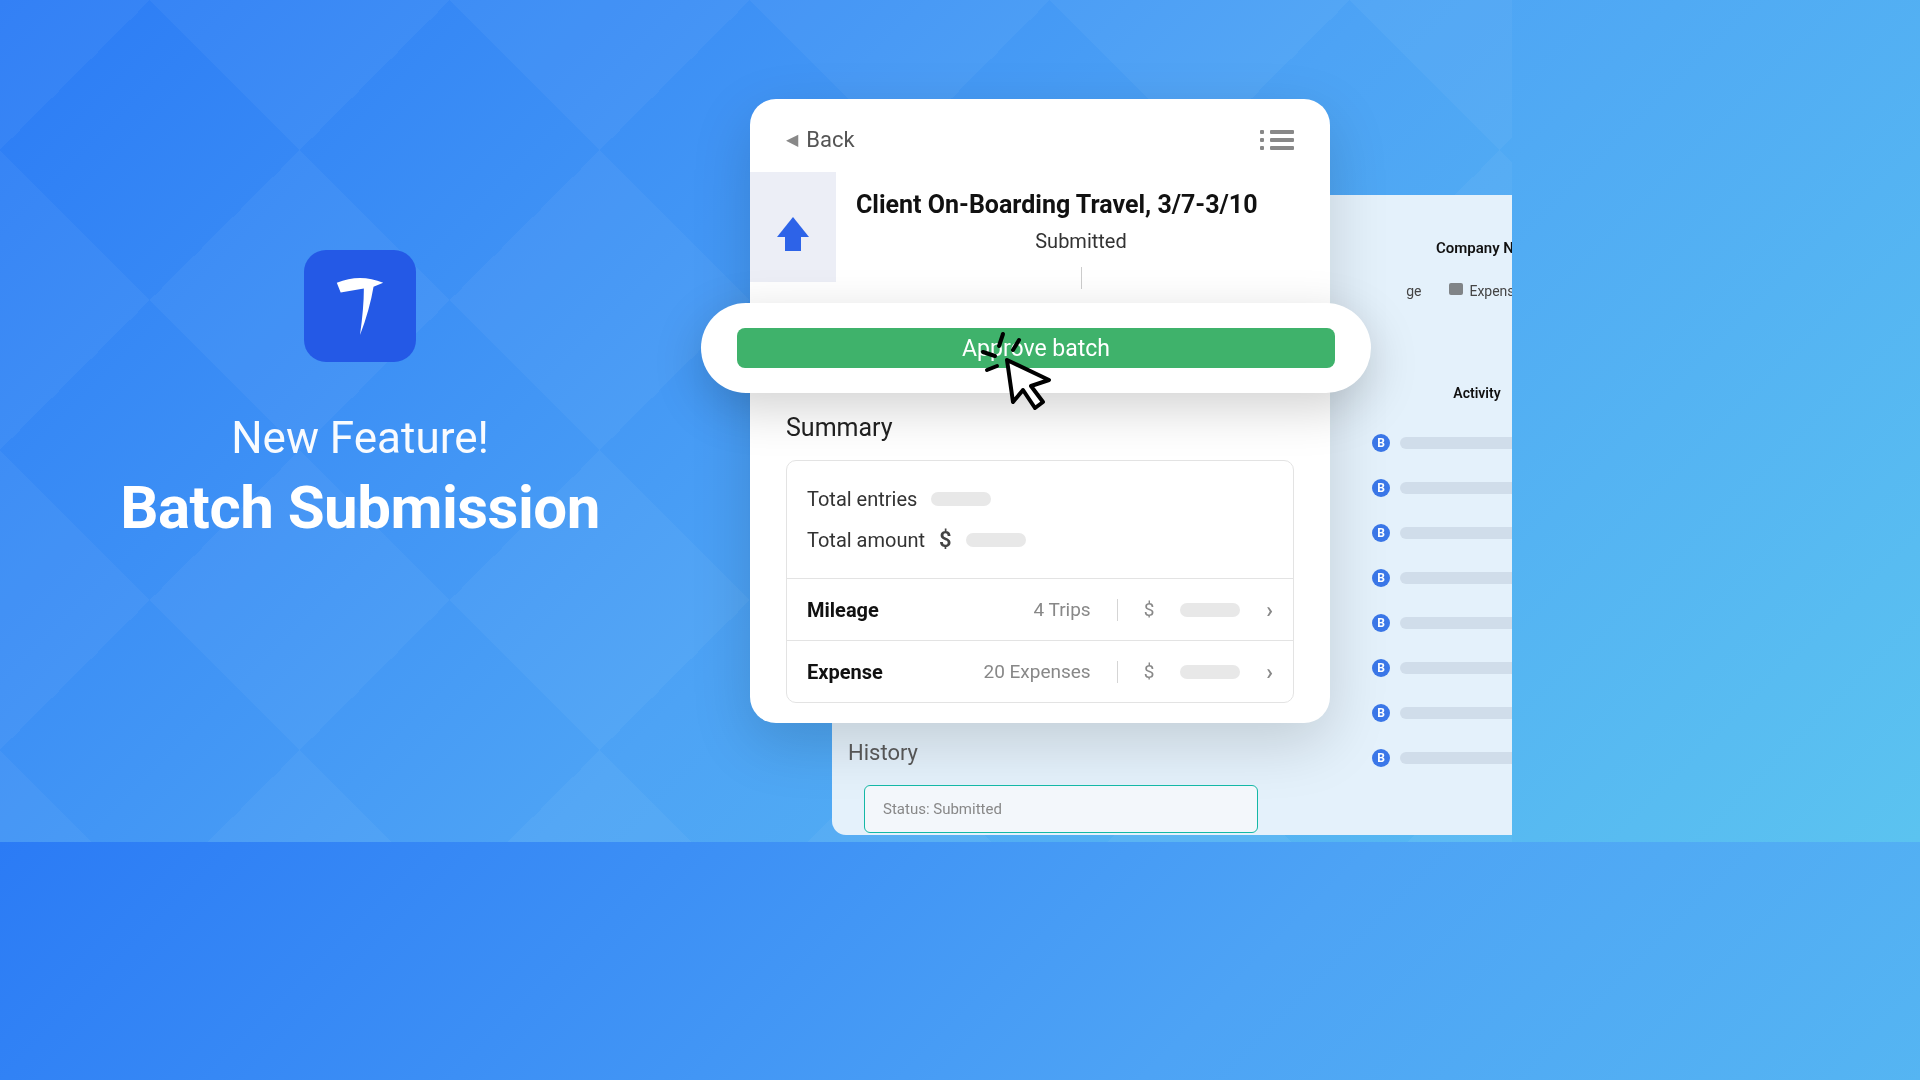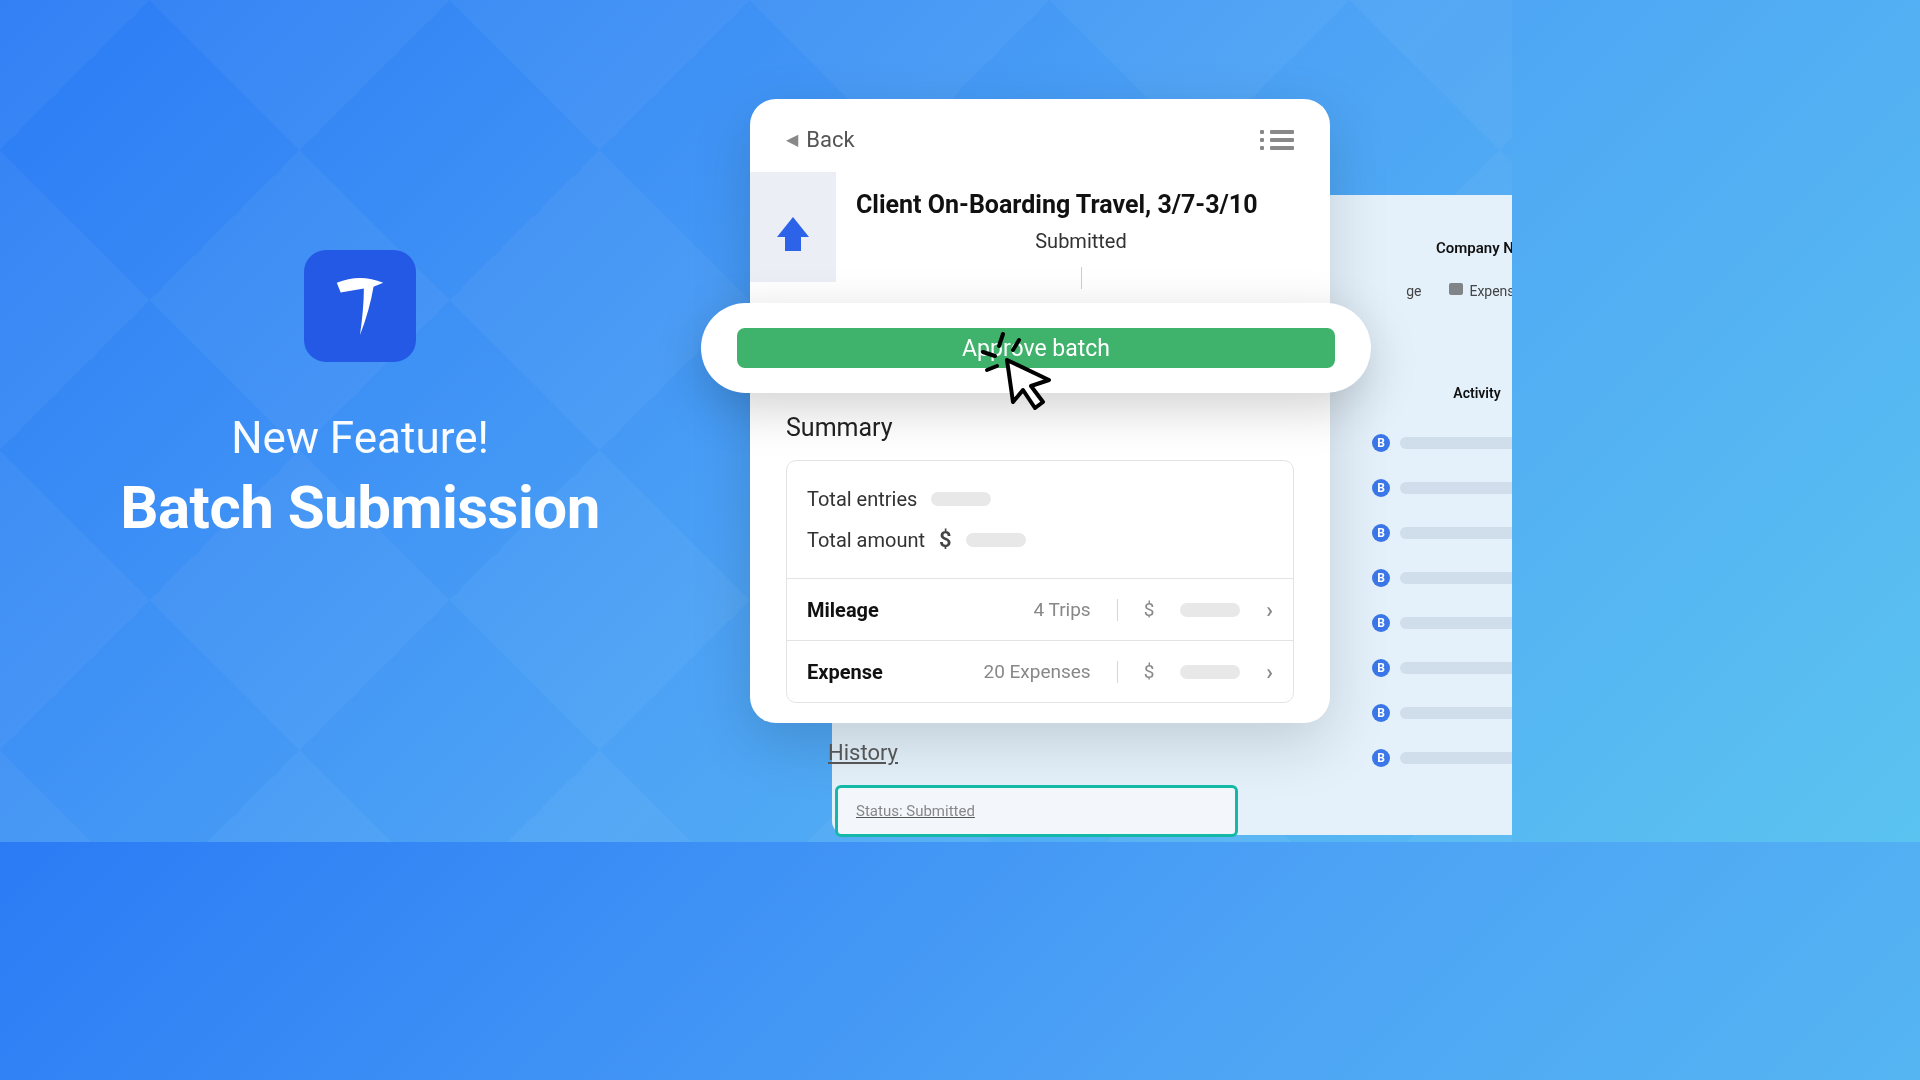--- a/index.html
+++ b/index.html
@@ -296,35 +296,34 @@
     width: 1px; height: 22px; background: #d5d5d5;
   }
   .sum-row .chev {
     color: #888; font-size: 22px; font-weight: 600;
   }
   .sk-sm { width: 60px; height: 14px; background: #e8e8e8; border-radius: 7px; }
 
   
   .history {
     position: absolute;
-    left: 808px;
+    left: 828px;
     top: 740px;
     width: 430px;
     color: #555;
-    text-decoration: underline;
   }
   .history-title { font-size: 22px; color: #555; margin-bottom: 20px; padding-left: 20px; }
   .history-box {
-    border: 3px solid #14b8a6;
+    border: 1px solid #14b8a6;
     padding: 14px 18px;
     font-size: 15px;
     color: #888;
     border-radius: 6px;
     background: #f3f7fb;
-    margin-left: 27px;
+    margin-left: 36px;
   }
 </style>
 </head>
 <body>
 
 <div class="promo">
   <div class="app-icon">
     <svg viewBox="0 0 60 72">
         <path d="M6 12 Q30 2 54 12 L44 16 Q40 40 30 66 Q34 38 34 18 L10 22 Z" fill="#fff"></path>
       </svg>

